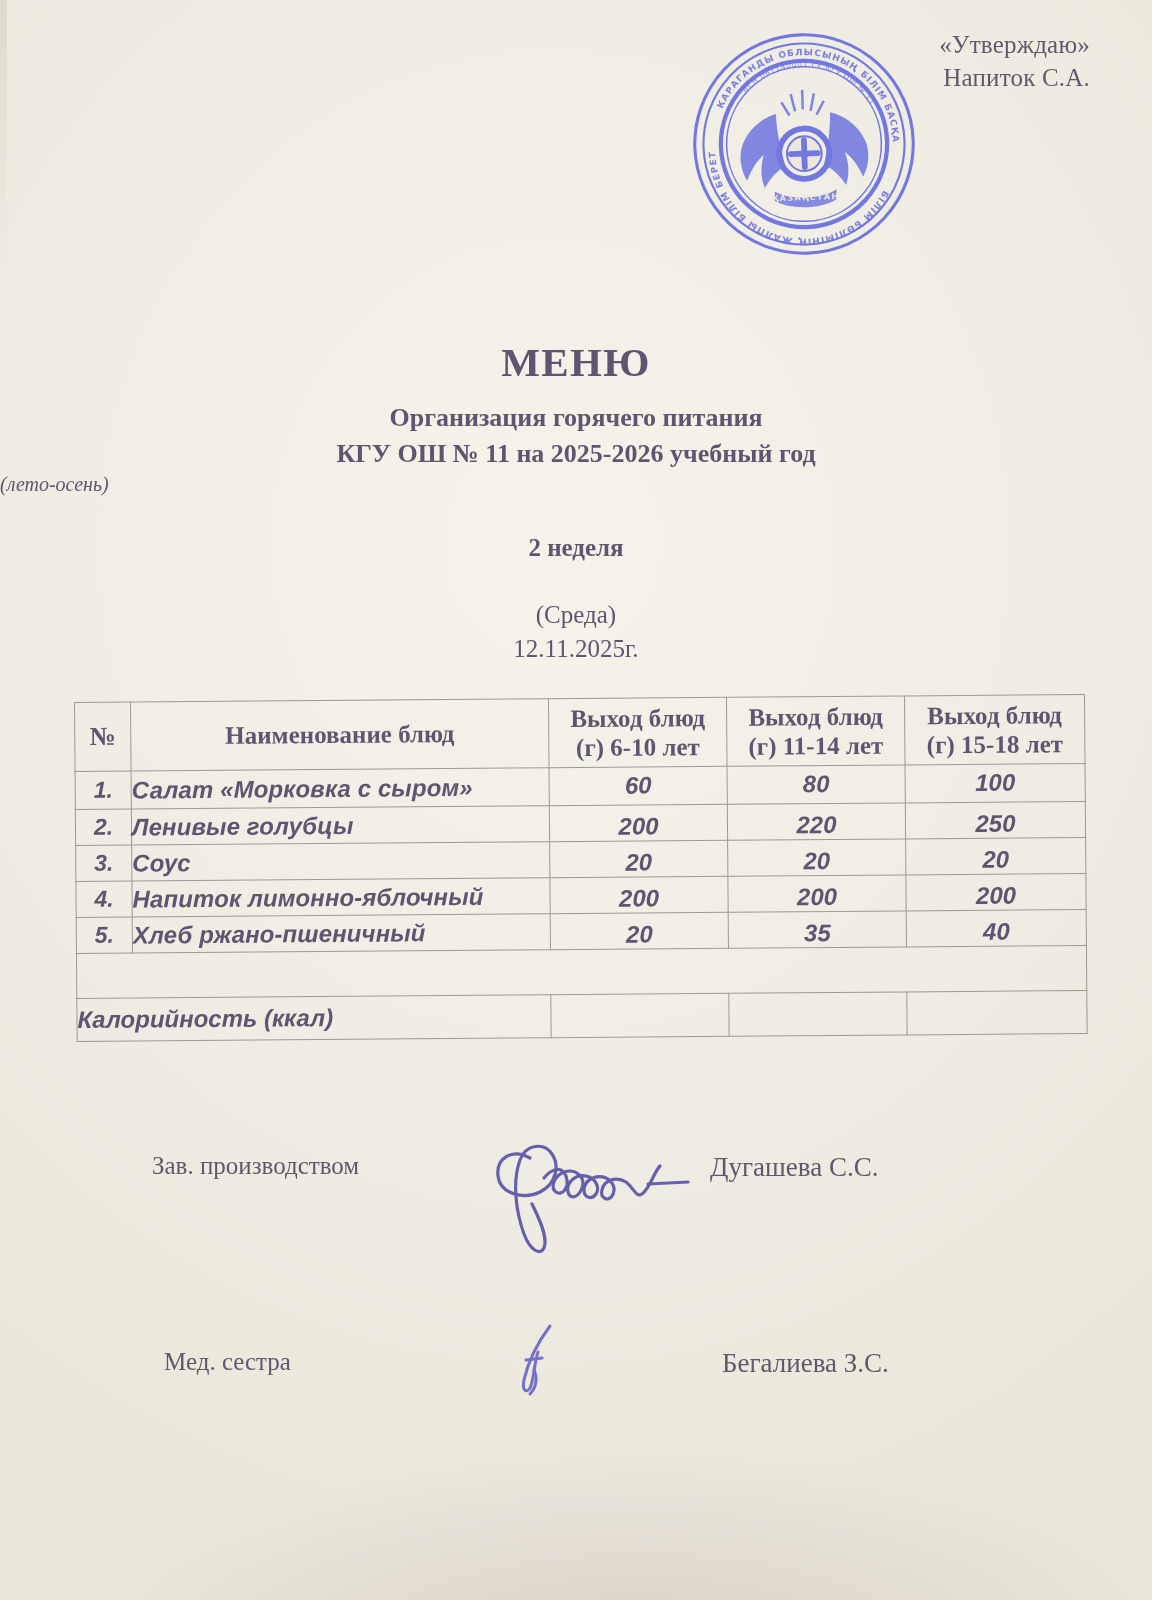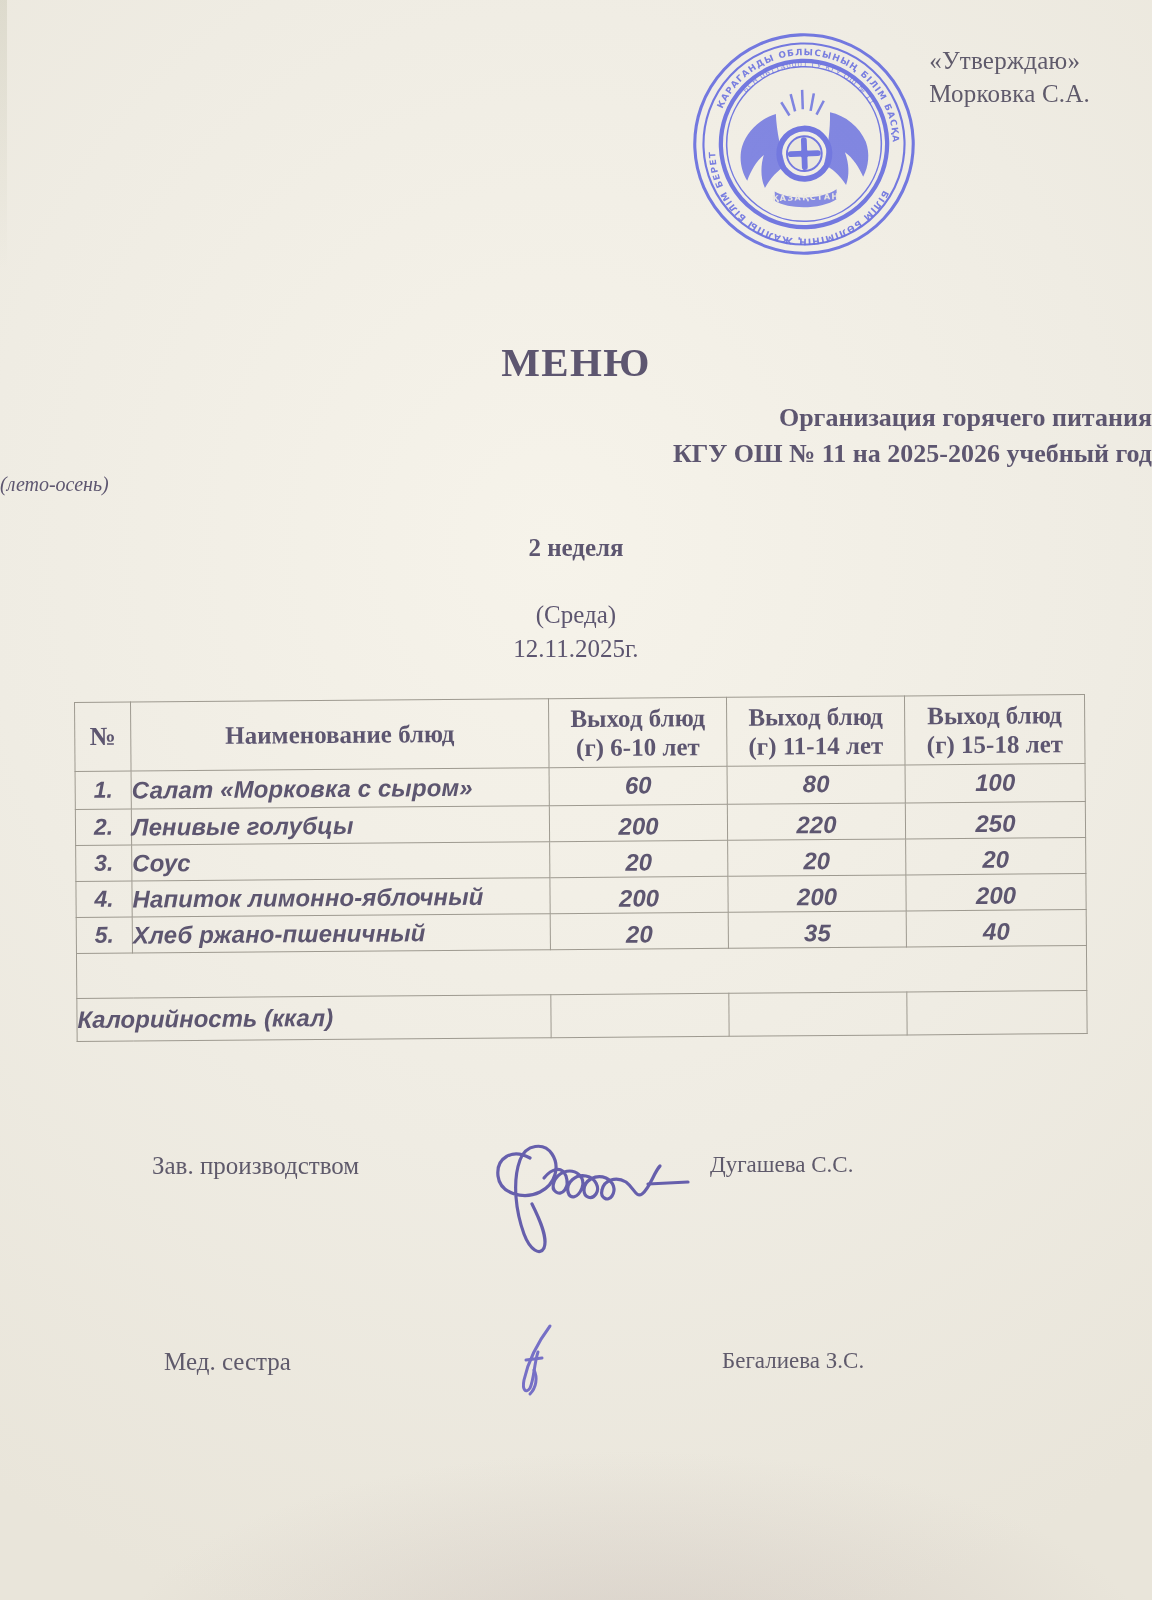--- a/index.html
+++ b/index.html
@@ -56,22 +56,22 @@
     height: 232px;
     opacity: 0.78;
     transform: rotate(-2deg);
     pointer-events: none;
   }
 
   
   .approval {
     position: absolute;
     right: 62px;
-    top: 44px;
-    text-align: left;
+    top: 28px;
+    text-align: right;
     font-size: 25px;
     line-height: 1.32;
     letter-spacing: .2px;
     color: #5f5a6b;
     z-index: 3;
   }
 
   
   .doc-title {
     position: absolute;
@@ -80,21 +80,21 @@
     text-align: center;
     font-size: 41px;
     font-weight: bold;
     letter-spacing: 1.4px;
     color: #5d5670;
   }
   .subtitle {
     position: absolute;
     top: 400px;
     left: 0; right: 0;
-    text-align: right;
+    text-align: center;
     font-size: 26px;
     font-weight: bold;
     line-height: 1.38;
     color: #5d5670;
   }
   .season {
     position: absolute;
     top: 473px;
     left: 0; right: 0;
     text-align: left;
@@ -219,21 +219,21 @@
     left: 0;
     top: 0;
     font-size: 25px;
     color: #5f5a6b;
     white-space: nowrap;
   }
   .sig-name {
     position: absolute;
     left: 554px;
     top: 0;
-    font-size: 23px;
+    font-size: 27px;
     color: #5f5a6b;
     white-space: nowrap;
   }
   .sig-mark {
     position: absolute;
     pointer-events: none;
   }
   #sig-row-1 { top: 1152px; }
   #sig-row-2 { top: 1348px; margin-left: 12px; }
   #sig-row-1 .sig-name { left: 558px; }
@@ -294,21 +294,21 @@
       </g>
       <circle cx="120" cy="130" r="4.6" fill="#4750de"></circle>
 
       <path d="M88,168 C104,178 136,178 152,168 L152,178 C136,188 104,188 88,178 Z" fill="#4750de" opacity="0.85"></path>
       <text x="120" y="178" text-anchor="middle" fill="#e9e6de" font-family="DejaVu Sans, sans-serif" font-size="8.4" font-weight="bold" letter-spacing="1.4">ҚАЗАҚСТАН</text>
     </g>
   </svg>
 
   <div class="approval">
     <div>«Утверждаю»</div>
-    <div>Морковка С.А.</div>
+    <div>Напиток С.А.</div>
   </div>
 
   <div class="doc-title">МЕНЮ</div>
   <div class="subtitle">
     <div>Организация горячего питания</div>
     <div>КГУ ОШ № 11 на 2025-2026 учебный год</div>
   </div>
   <div class="season">(лето-осень)</div>
   <div class="week">2 неделя</div>
   <div class="daydate">

